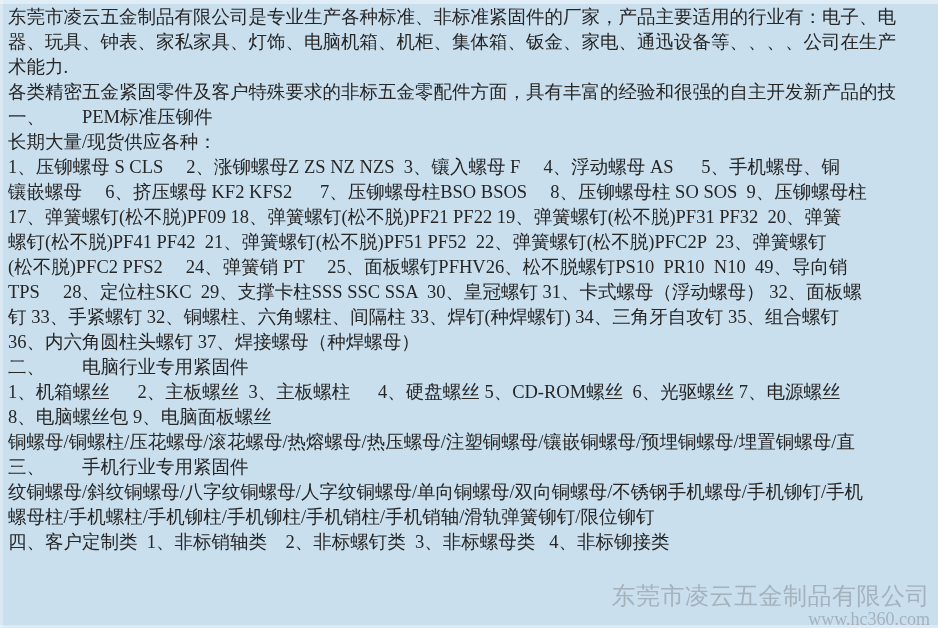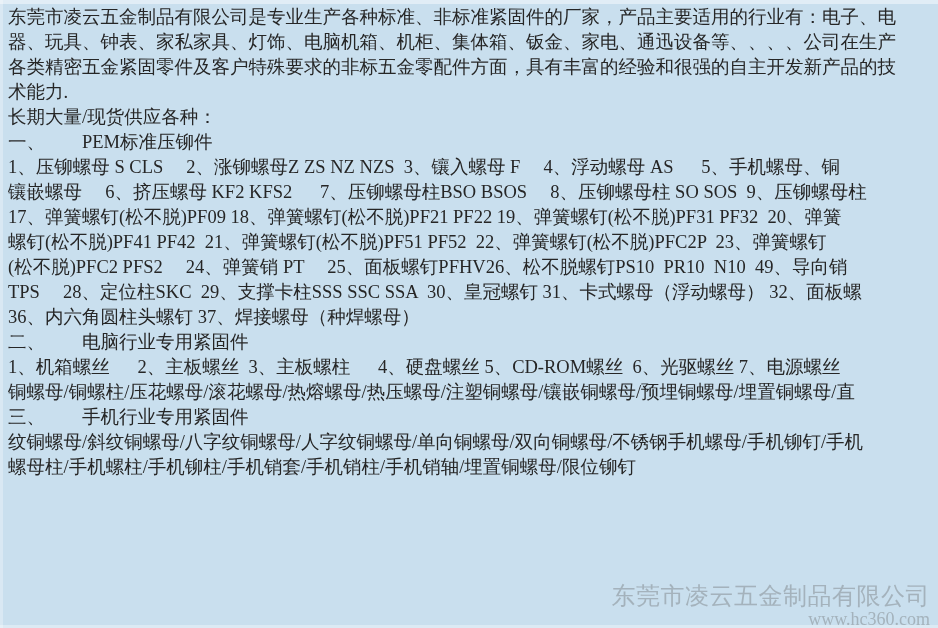--- a/index.html
+++ b/index.html
@@ -56,37 +56,40 @@
   }
 </style>
 </head>
 <body>
 
 <div class="page">
 
   <div class="text-block">
     <div class="text-line">东莞市凌云五金制品有限公司是专业生产各种标准、非标准紧固件的厂家，产品主要适用的行业有：电子、电</div>
     <div class="text-line">器、玩具、钟表、家私家具、灯饰、电脑机箱、机柜、集体箱、钣金、家电、通迅设备等、、、、公司在生产</div>
+    <div class="text-line">术能力.</div>
     <div class="text-line">各类精密五金紧固零件及客户特殊要求的非标五金零配件方面，具有丰富的经验和很强的自主开发新产品的技</div>
-    <div class="text-line">术能力.</div>
+    <div class="text-line">一、　　PEM标准压铆件</div>
     <div class="text-line">长期大量/现货供应各种：</div>
-    <div class="text-line">一、　　PEM标准压铆件</div>
     <div class="text-line">1、压铆螺母 S CLS　 2、涨铆螺母Z ZS NZ NZS  3、镶入螺母 F 　4、浮动螺母 AS 　 5、手机螺母、铜</div>
     <div class="text-line">镶嵌螺母 　6、挤压螺母 KF2 KFS2 　 7、压铆螺母柱BSO BSOS 　8、压铆螺母柱 SO SOS  9、压铆螺母柱</div>
     <div class="text-line">17、弹簧螺钉(松不脱)PF09 18、弹簧螺钉(松不脱)PF21 PF22 19、弹簧螺钉(松不脱)PF31 PF32  20、弹簧</div>
     <div class="text-line">螺钉(松不脱)PF41 PF42  21、弹簧螺钉(松不脱)PF51 PF52  22、弹簧螺钉(松不脱)PFC2P  23、弹簧螺钉</div>
     <div class="text-line">(松不脱)PFC2 PFS2 　24、弹簧销 PT 　25、面板螺钉PFHV26、松不脱螺钉PS10  PR10  N10  49、导向销</div>
     <div class="text-line">TPS 　28、定位柱SKC  29、支撑卡柱SSS SSC SSA  30、皇冠螺钉 31、卡式螺母（浮动螺母） 32、面板螺</div>
+    <div class="text-line">钉 33、手紧螺钉 32、铜螺柱、六角螺柱、间隔柱 33、焊钉(种焊螺钉) 34、三角牙自攻钉 35、组合螺钉</div>
     <div class="text-line">36、内六角圆柱头螺钉 37、焊接螺母（种焊螺母）</div>
     <div class="text-line">二、　　电脑行业专用紧固件</div>
     <div class="text-line">1、机箱螺丝 　 2、主板螺丝  3、主板螺柱 　 4、硬盘螺丝 5、CD-ROM螺丝  6、光驱螺丝 7、电源螺丝</div>
+    <div class="text-line">8、电脑螺丝包 9、电脑面板螺丝</div>
     <div class="text-line">铜螺母/铜螺柱/压花螺母/滚花螺母/热熔螺母/热压螺母/注塑铜螺母/镶嵌铜螺母/预埋铜螺母/埋置铜螺母/直</div>
     <div class="text-line">三、　　手机行业专用紧固件</div>
     <div class="text-line">纹铜螺母/斜纹铜螺母/八字纹铜螺母/人字纹铜螺母/单向铜螺母/双向铜螺母/不锈钢手机螺母/手机铆钉/手机</div>
-    <div class="text-line">螺母柱/手机螺柱/手机铆柱/手机销套/手机销柱/手机销轴/埋置铜螺母/限位铆钉</div>
+    <div class="text-line">螺母柱/手机螺柱/手机铆柱/手机铆柱/手机销柱/手机销轴/滑轨弹簧铆钉/限位铆钉</div>
+    <div class="text-line">四、客户定制类  1、非标销轴类    2、非标螺钉类  3、非标螺母类   4、非标铆接类</div>
   </div>
 
   <div class="watermark">
     <span class="wm-company">东莞市凌云五金制品有限公司</span>
     <span class="wm-site">www.hc360.com</span>
   </div>
 
 </div>
 
 </body></html>

